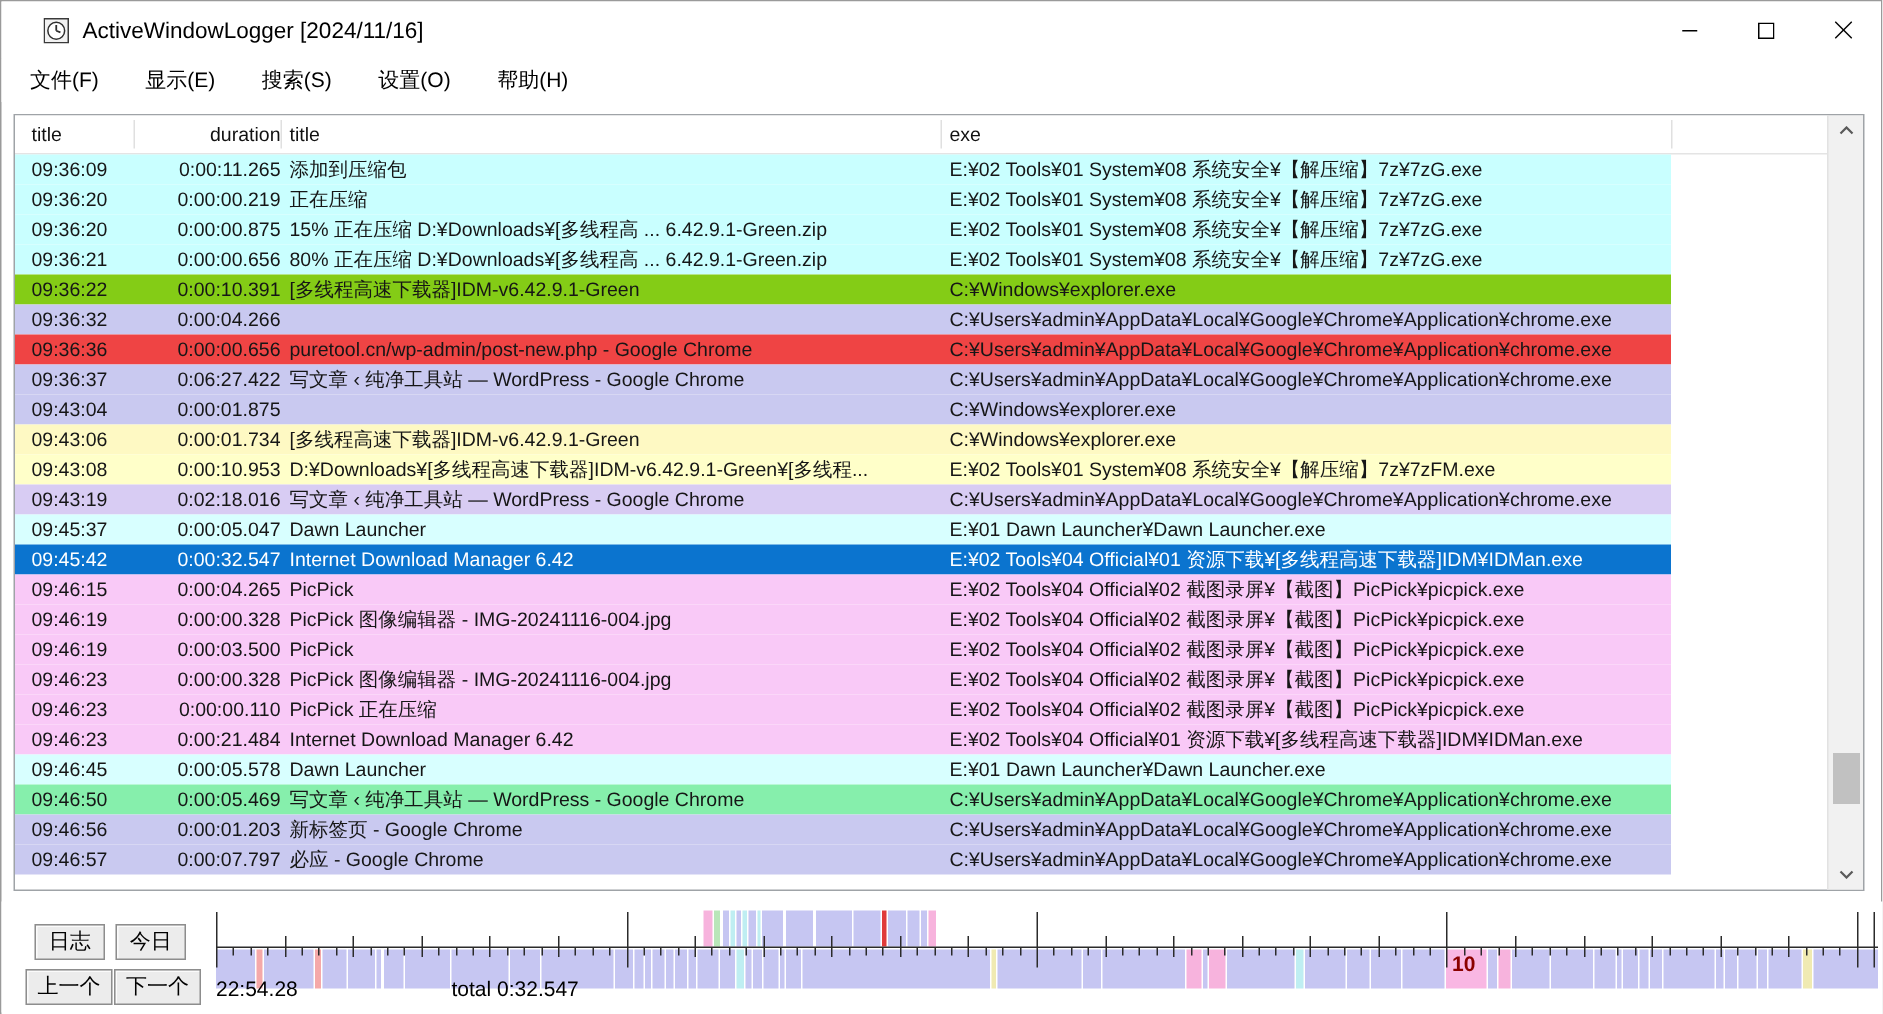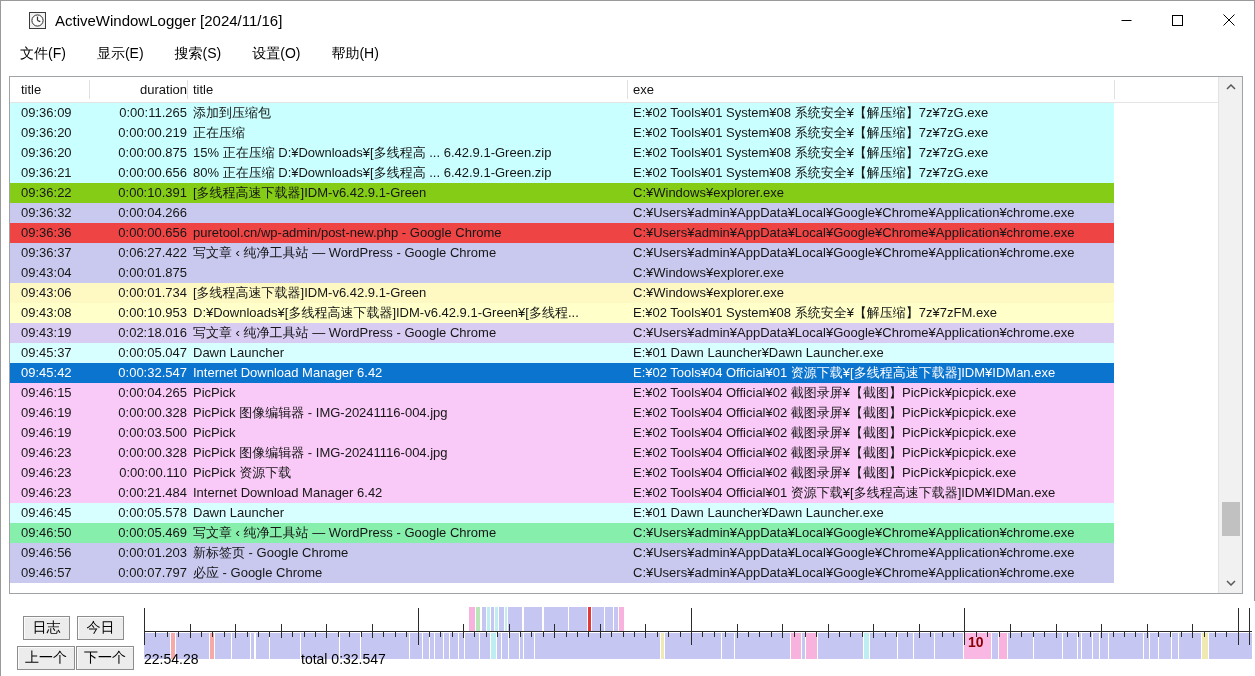--- a/index.html
+++ b/index.html
@@ -214,21 +214,21 @@
         </div>
         <div class="row" style="background: rgb(249, 201, 247);">
           <div class="cell c-time">09:46:23</div>
           <div class="cell c-duration">0:00:00.328</div>
           <div class="cell c-title">PicPick 图像编辑器 - IMG-20241116-004.jpg</div>
           <div class="cell c-exe">E:¥02 Tools¥04 Official¥02 截图录屏¥【截图】PicPick¥picpick.exe</div>
         </div>
         <div class="row" style="background: rgb(249, 201, 247);">
           <div class="cell c-time">09:46:23</div>
           <div class="cell c-duration">0:00:00.110</div>
-          <div class="cell c-title">PicPick 资源下载</div>
+          <div class="cell c-title">PicPick 正在压缩</div>
           <div class="cell c-exe">E:¥02 Tools¥04 Official¥02 截图录屏¥【截图】PicPick¥picpick.exe</div>
         </div>
         <div class="row" style="background: rgb(249, 201, 247);">
           <div class="cell c-time">09:46:23</div>
           <div class="cell c-duration">0:00:21.484</div>
           <div class="cell c-title">Internet Download Manager 6.42</div>
           <div class="cell c-exe">E:¥02 Tools¥04 Official¥01 资源下载¥[多线程高速下载器]IDM¥IDMan.exe</div>
         </div>
         <div class="row" style="background: rgb(216, 255, 255);">
           <div class="cell c-time">09:46:45</div>

